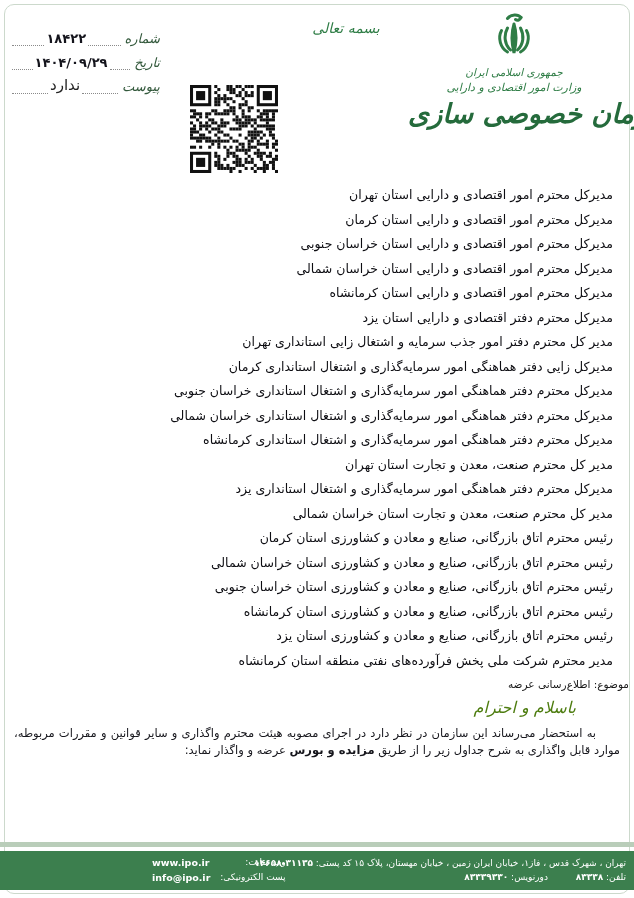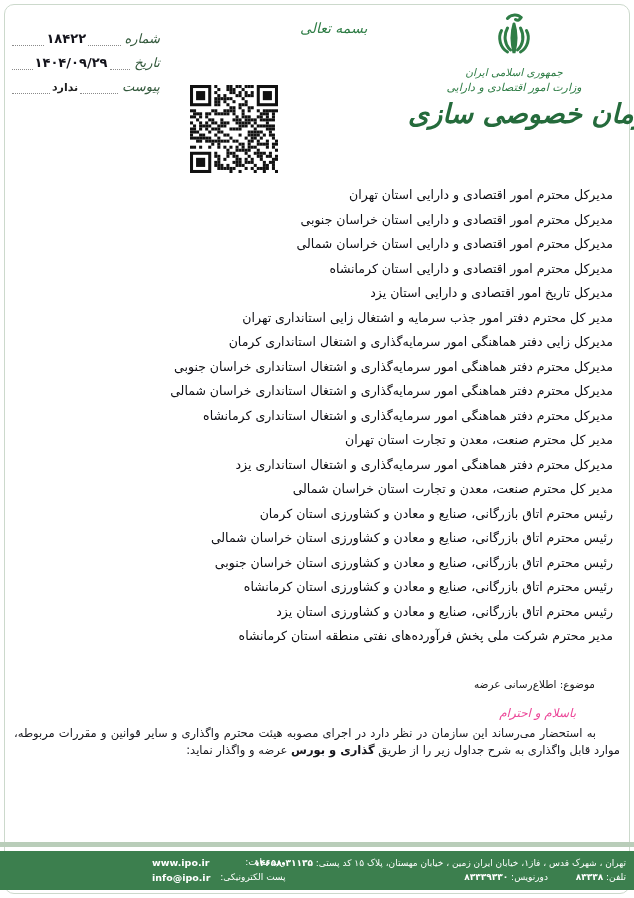--- a/index.html
+++ b/index.html
@@ -7,41 +7,41 @@
   body { font-family:"DejaVu Sans", sans-serif; }
   .page { position:relative; width:634px; height:898px; background:#fff; overflow:hidden; }
   .page-border { position:absolute; inset:4px; border:1.5px solid #ccd9cc; border-radius:10px; pointer-events:none; }
 
   
   .meta { position:absolute; left:12px; top:22px; width:148px; direction:rtl; }
   .meta-row { display:flex; align-items:flex-end; height:24px; }
   .meta-label { font-style:italic; color:#33593c; font-size:13px; padding-left:4px; white-space:nowrap; }
   .dots { flex:1; border-bottom:1.5px dotted #8a8a8a; height:12px; min-width:8px; }
   .meta-value { font-weight:bold; color:#14141c; font-size:13px; padding:0 2px; white-space:nowrap; }
-  .meta-value.plain { font-weight:bold; font-size:11px; color:#222; }
+  .meta-value.plain { font-weight:normal; font-size:15px; color:#222; }
 
   
-  .besmellah { position:absolute; left:300px; top:20px; width:92px; text-align:left;
+  .besmellah { position:absolute; left:300px; top:20px; width:92px; text-align:center;
                font-style:italic; color:#2f7d46; font-size:14px; }
   .org-col { position:absolute; left:408px; top:10px; width:212px; text-align:center; }
   .emblem { display:block; margin:0 auto; }
   .country { font-style:italic; color:#2f7d46; font-size:10.5px; margin-top:2px; }
   .ministry { font-style:italic; color:#2f7d46; font-size:11px; margin-top:3px; }
   .orgname { font-style:italic; font-weight:bold; color:#256b3c; font-size:27px; margin-top:4px;
              white-space:nowrap; letter-spacing:-1px; }
 
   .qr { position:absolute; left:190px; top:85px; width:88px; height:88px; }
 
   
   .recipients { position:absolute; left:20px; right:21px; top:183px; direction:rtl; text-align:right; }
   .recipient-line { font-weight:normal; color:#0d0d12; font-size:12.5px; line-height:24.5px; white-space:nowrap; }
 
-  .subject { position:absolute; right:39px; top:678px; direction:rtl; font-size:10.5px; color:#1a1a1a;text-align:right; }
+  .subject { position:absolute; right:5px; top:678px; direction:rtl; font-size:10.5px; color:#1a1a1a;text-align:right; }
   .salutation { position:absolute; right:58px; top:698px; direction:rtl; font-style:italic;
-                font-size:12px; color:#ec4899;margin-top:8px; }
+                font-size:16px; color:#4d7c0f; }
 
   .body-par { position:absolute; left:14px; right:14px; top:725px; direction:rtl; text-align:justify;
               text-indent:24px; font-size:11.5px; line-height:17px; color:#16161c; }
   .body-par b { font-weight:bold; }
 
   
   .footer-band { position:absolute; left:0; top:842px; width:634px; height:5px; background:#b9cdb9; }
   .footer-bar { position:absolute; left:0; top:851px; width:634px; height:39px; background:#3c7f4e; color:#fff; }
   .f-address { position:absolute; right:8px; top:5px; direction:rtl; font-size:9px; line-height:14px; white-space:nowrap; }
   .f-address .num { font-weight:bold; }
@@ -423,24 +423,25 @@
         <rect x="66" y="0" width="21" height="21" fill="#111"></rect>
         <rect x="69" y="3" width="15" height="15" fill="#fff"></rect>
         <rect x="72" y="6" width="9" height="9" fill="#111"></rect>
         <rect x="0" y="66" width="21" height="21" fill="#111"></rect>
         <rect x="3" y="69" width="15" height="15" fill="#fff"></rect>
         <rect x="6" y="72" width="9" height="9" fill="#111"></rect>
       </svg></div>
 
   <div class="recipients">
       <div class="recipient-line">مدیرکل محترم امور اقتصادی و دارایی استان تهران</div>
+      <div class="recipient-line">مدیرکل محترم امور اقتصادی و دارایی استان کرمان</div>
       <div class="recipient-line">مدیرکل محترم امور اقتصادی و دارایی استان خراسان جنوبی</div>
       <div class="recipient-line">مدیرکل محترم امور اقتصادی و دارایی استان خراسان شمالی</div>
       <div class="recipient-line">مدیرکل محترم امور اقتصادی و دارایی استان کرمانشاه</div>
-      <div class="recipient-line">مدیرکل تاریخ امور اقتصادی و دارایی استان یزد</div>
+      <div class="recipient-line">مدیرکل محترم دفتر اقتصادی و دارایی استان یزد</div>
       <div class="recipient-line">مدیر کل محترم دفتر امور جذب سرمایه و اشتغال زایی استانداری تهران</div>
       <div class="recipient-line">مدیرکل زایی دفتر هماهنگی امور سرمایه‌گذاری و اشتغال استانداری کرمان</div>
       <div class="recipient-line">مدیرکل محترم دفتر هماهنگی امور سرمایه‌گذاری و اشتغال استانداری خراسان جنوبی</div>
       <div class="recipient-line">مدیرکل محترم دفتر هماهنگی امور سرمایه‌گذاری و اشتغال استانداری خراسان شمالی</div>
       <div class="recipient-line">مدیرکل محترم دفتر هماهنگی امور سرمایه‌گذاری و اشتغال استانداری کرمانشاه</div>
       <div class="recipient-line">مدیر کل محترم صنعت، معدن و تجارت استان تهران</div>
       <div class="recipient-line">مدیرکل محترم دفتر هماهنگی امور سرمایه‌گذاری و اشتغال استانداری یزد</div>
       <div class="recipient-line">مدیر کل محترم صنعت، معدن و تجارت استان خراسان شمالی</div>
       <div class="recipient-line">رئیس محترم اتاق بازرگانی، صنایع و معادن و کشاورزی استان کرمان</div>
       <div class="recipient-line">رئیس محترم اتاق بازرگانی، صنایع و معادن و کشاورزی استان خراسان شمالی</div>
@@ -451,21 +452,21 @@
     </div>
 
   <div class="subject">
     <span>موضوع:</span>
     <span>اطلاع‌رسانی عرضه</span>
   </div>
 
   <div class="salutation">باسلام و احترام</div>
 
   <div class="body-par">
-    <span>به استحضار می‌رساند این سازمان در نظر دارد در اجرای مصوبه هیئت محترم واگذاری و سایر قوانین و مقررات مربوطه، موارد قابل واگذاری به شرح جداول زیر را از طریق </span><b>گذاری و بورس</b><span> عرضه و واگذار نماید:</span>
+    <span>به استحضار می‌رساند این سازمان در نظر دارد در اجرای مصوبه هیئت محترم واگذاری و سایر قوانین و مقررات مربوطه، موارد قابل واگذاری به شرح جداول زیر را از طریق </span><b>مزایده و بورس</b><span> عرضه و واگذار نماید:</span>
   </div>
 
   <div class="footer-band"></div>
   <div class="footer-bar">
     <div class="f-address">
       <div>
         <span>تهران ، شهرک قدس ، فاز۱، خیابان ایران زمین ، خیابان مهستان، پلاک ۱۵</span>
         <span>کد پستی:</span>
         <span class="num" dir="ltr">۱۴۶۵۸-۳۱۱۳۵</span>
       </div>

